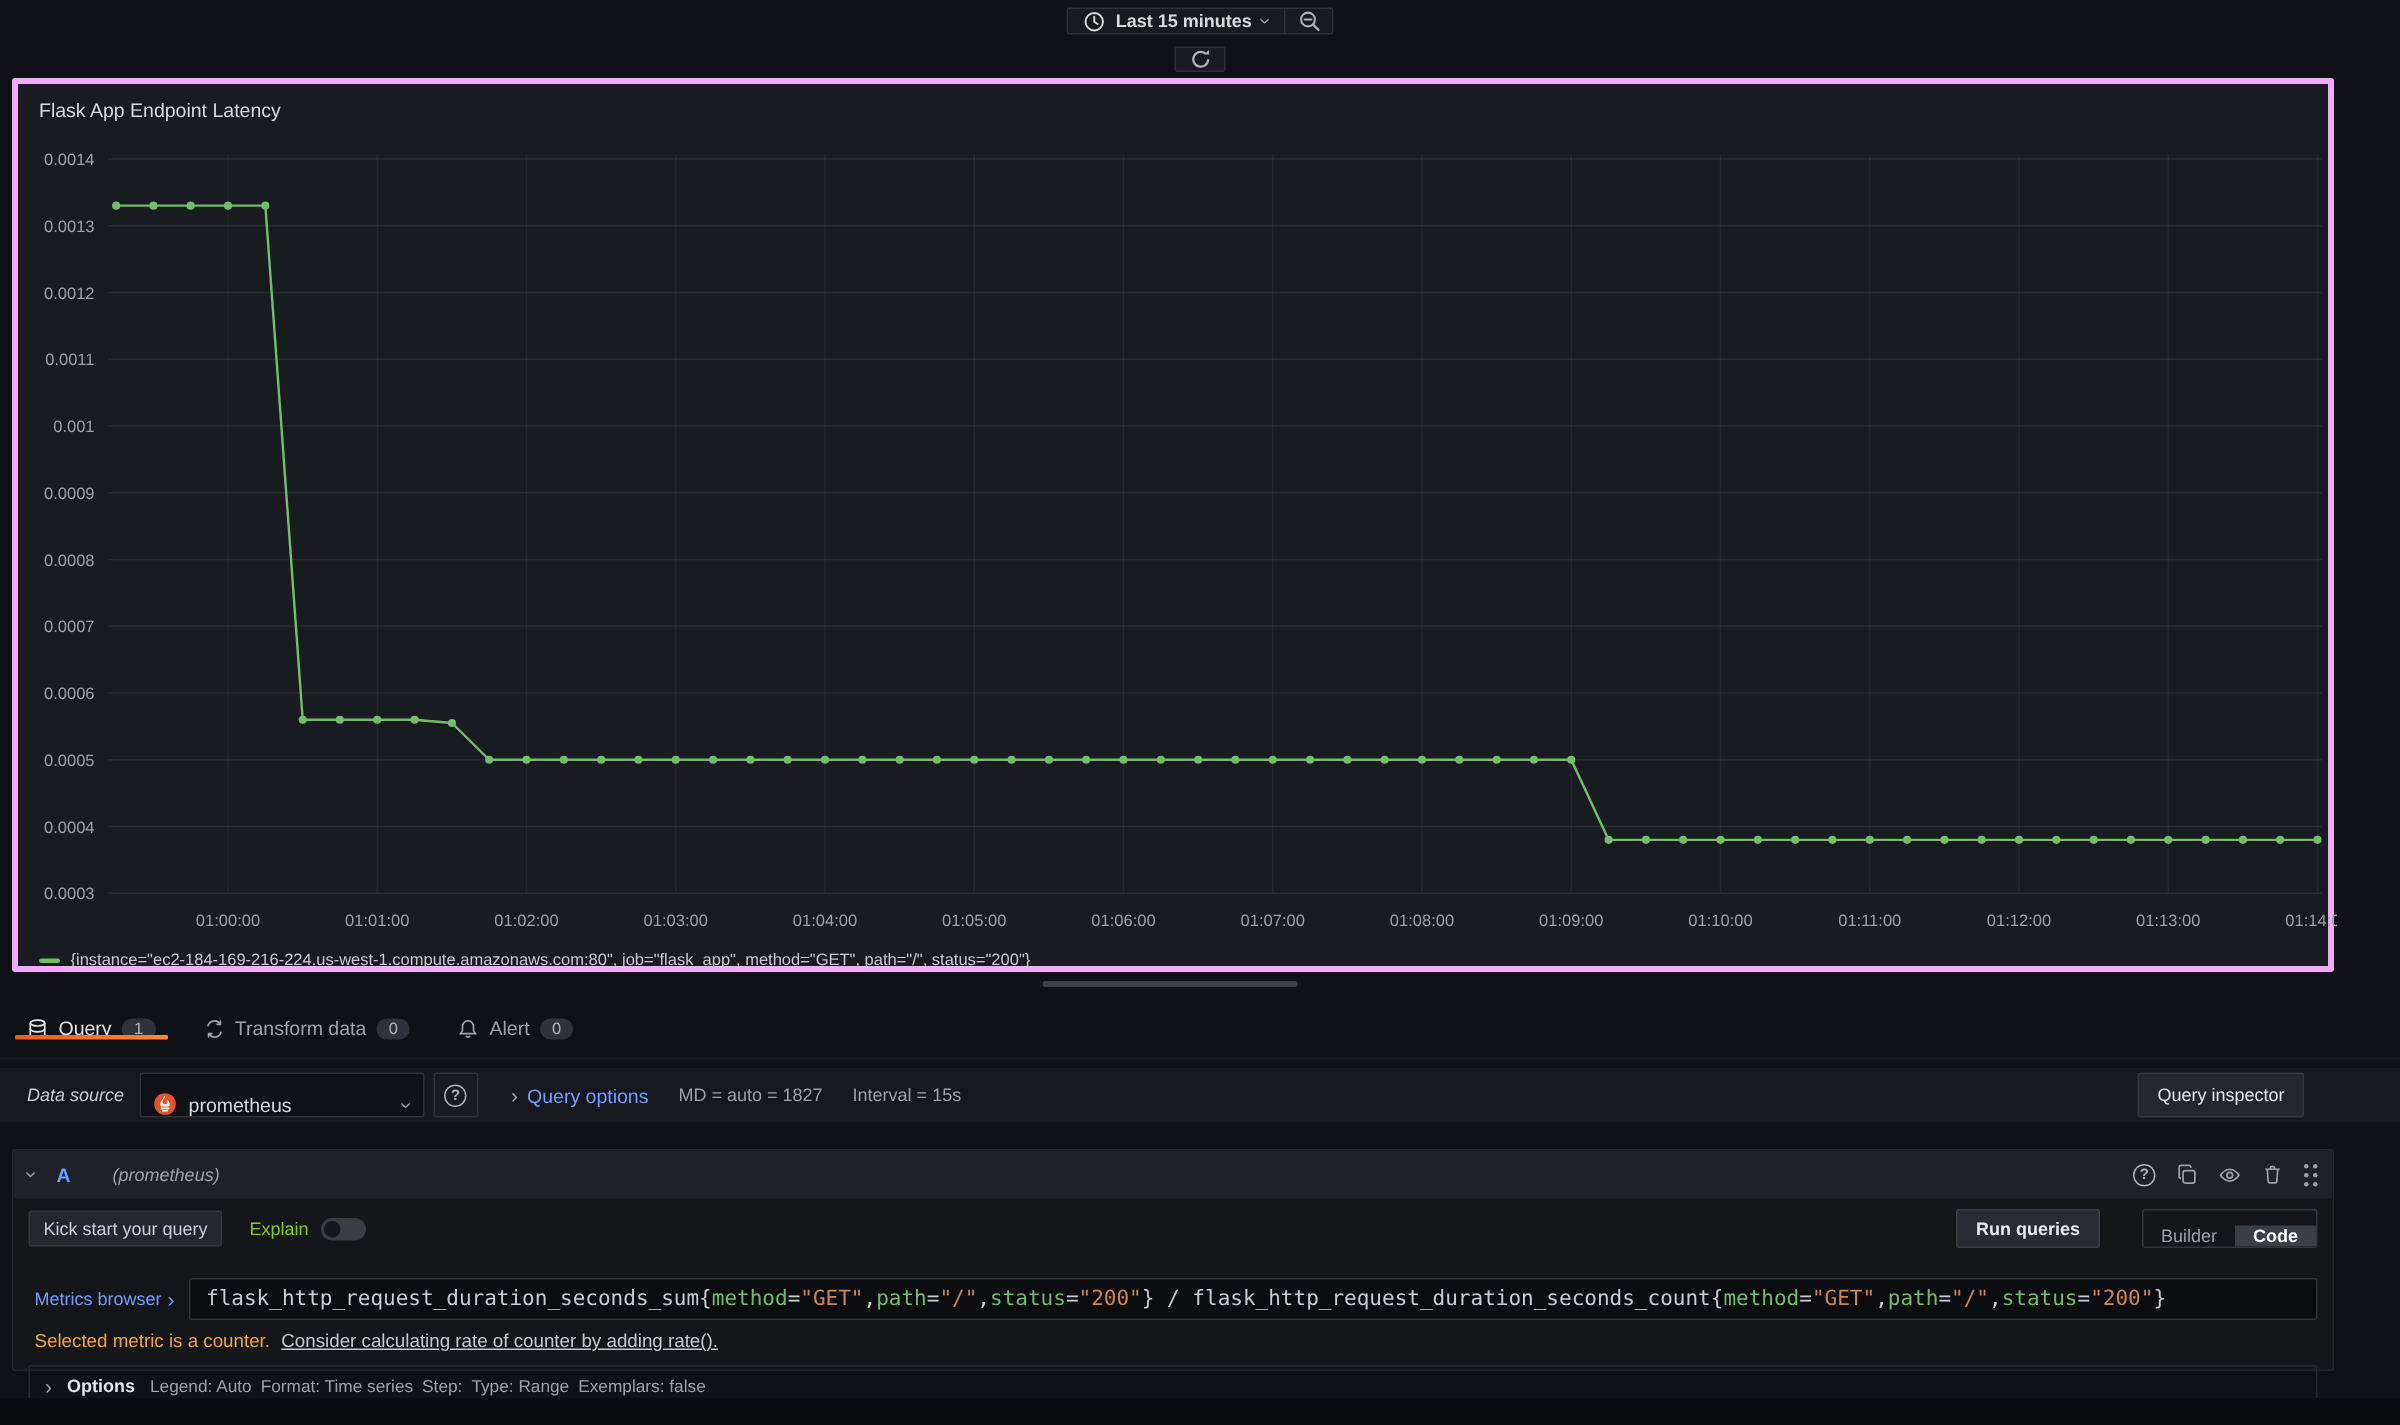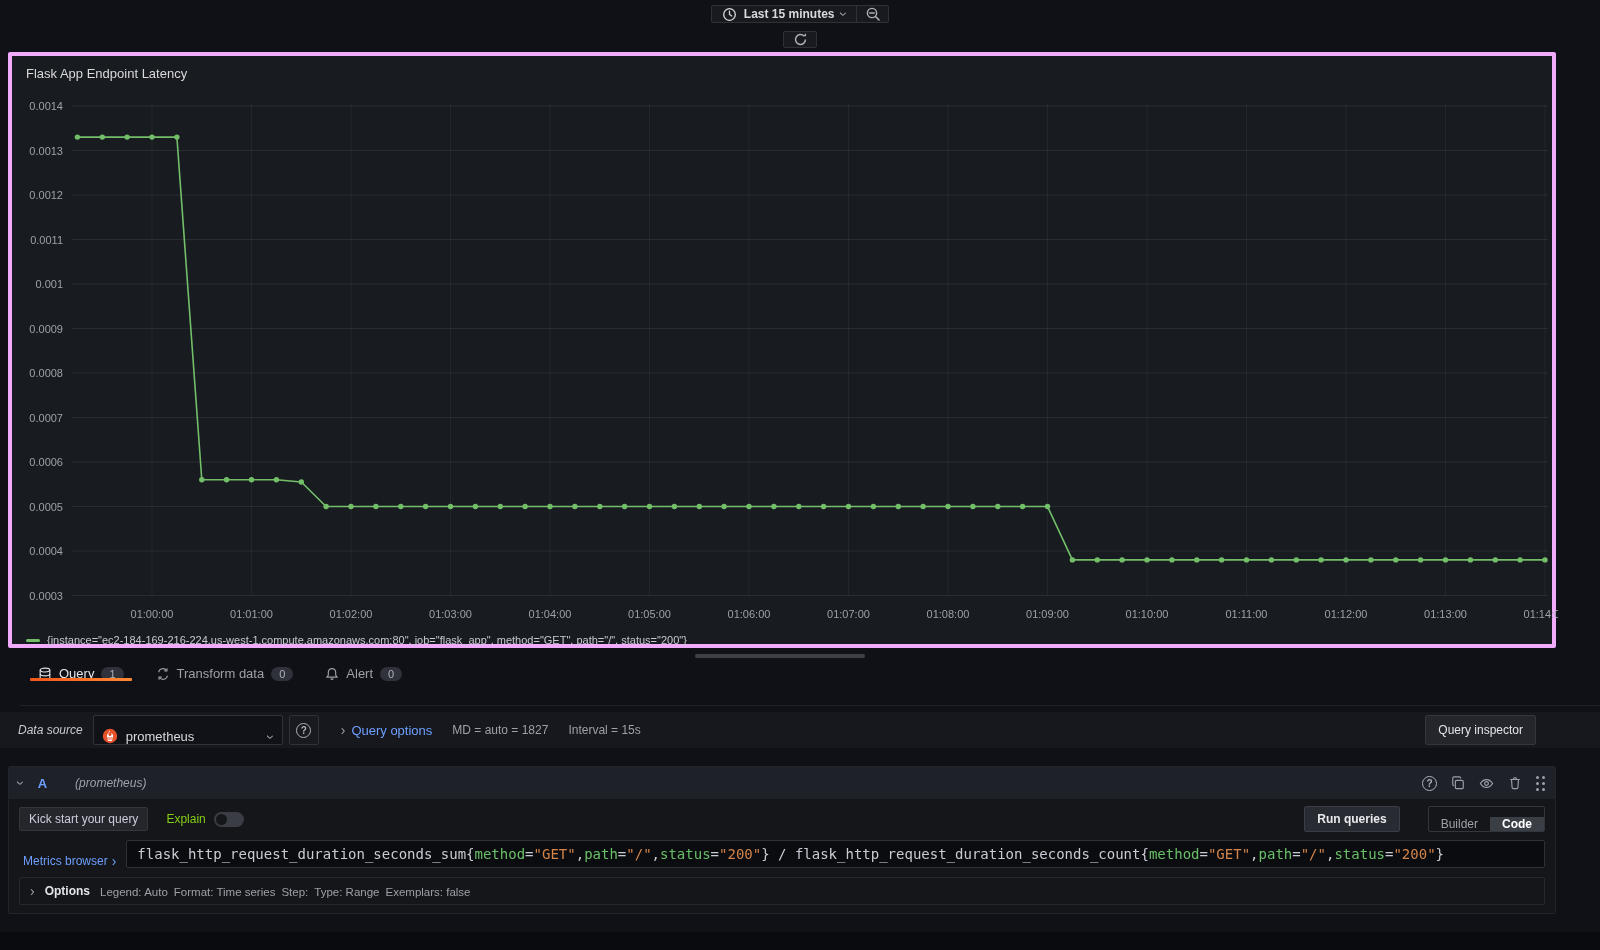--- a/index.html
+++ b/index.html
@@ -29,21 +29,21 @@
   .chart-wrap { position:absolute; left:0; top:30px; width:1546px; height:550px; }
   svg text { font-family:"Liberation Sans",sans-serif; font-size:11px; fill:#9da0a8; }
   .legend-row { position:absolute; left:14px; top:578px; display:flex; align-items:center; gap:7px; }
   .legend-swatch { width:14px; height:3px; border-radius:2px; background:#73bf69; }
   .legend-text { font-size:11px; color:#c8c9d0; cursor:pointer; }
 
   
   .resize-handle { position:absolute; top:654px; left:695px; width:170px; height:4px; border-radius:2px; background:#3d4046; cursor:row-resize; }
 
   
-  .tabs { position:absolute; top:666px; left:0; right:0; height:40px; display:flex; align-items:flex-start; padding:0 10px; border-bottom:1px solid #1f2127;margin-left:20px; }
+  .tabs { position:absolute; top:666px; left:0; right:0; height:40px; display:flex; align-items:center; padding:0 10px; border-bottom:1px solid #1f2127; }
   .tab { display:flex; align-items:center; gap:7px; padding:0 8px; margin-right:16px; font-size:13px; color:#9da0a8; cursor:pointer; position:relative; }
   .tab .ticon { display:flex; color:#9da0a8; }
   .tab.active { color:#e3e4e8; }
   .tab.active .ticon { color:#e3e4e8; }
   .tab.active::after { content:""; position:absolute; left:0; right:0; bottom:0; height:3px; background:linear-gradient(90deg,#f2571b,#ff8833); border-radius:1px; }
   .badge { background:#2f323a; color:#aeb1b7; font-size:11px; border-radius:999px; padding:1px 8px; }
 
   
   .ds-row { position:absolute; top:712px; left:0; right:0; height:36px; background:#16181e; display:flex; align-items:center; padding:0 10px; }
   .ds-label { font-size:12px; color:#c8c9d0; margin:0 10px 0 8px;font-style:italic; }
@@ -69,21 +69,21 @@
   .qbody { padding:7px 10px 0 10px; }
   .qtoolbar { display:flex; align-items:center; height:26px; }
   .small-btn { height:24px; display:flex; align-items:center; padding:0 9px; background:#24262c; border:1px solid #33363d; border-radius:2px; font-size:12px; color:#ccccdc; cursor:pointer; }
   .explain { display:flex; align-items:center; gap:8px; margin-left:18px; }
   .explain .xlabel { font-size:12px; color:#84cc16; }
   .run-btn { margin-left:auto; height:26px; display:flex; align-items:center; padding:0 12px; background:#282b31; border:1px solid #3a3d44; border-radius:2px; font-size:12px; font-weight:700; color:#e9eaee; cursor:pointer; }
   .bc-seg { display:flex; height:26px; border:1px solid #33363d; border-radius:2px; overflow:hidden; margin-left:28px; }
   .bc-item { padding:0 12px; display:flex; align-items:center; font-size:12px; color:#9da0a8; cursor:pointer;margin-top:10px; }
   .bc-item.active { background:#3a3e45; color:#ffffff; font-weight:700; }
 
-  .qeditor { display:flex; align-items:flex-end; margin-top:8px; }
+  .qeditor { display:flex; align-items:center; margin-top:20px; }
   .mb-label { font-size:12px; font-weight:500; color:#6e9fff; padding:0 10px 0 4px; white-space:nowrap; cursor:pointer; display:flex; align-items:center; gap:4px; }
   .code-box { flex:1; height:28px; background:#0b0c0f; border:1px solid #2f3136; border-radius:2px; display:flex; align-items:center; padding:0 10px; font-family:"DejaVu Sans Mono",monospace; font-size:14px; color:#c9cbd4; white-space:pre; overflow:hidden; cursor:text; }
   .code-box .tok-key { color:#6abf69; }
   .code-box .tok-str { color:#d2844a; }
 
   .qwarning { margin-top:7px; font-size:12.5px; padding-left:4px; }
   .warn-text { color:#f2a33c; font-weight:500; }
   .warn-link { color:#c7c7cf; text-decoration:underline; cursor:pointer; margin-left:4px; }
 
   .qoptions { margin-top:9px; height:28px; border:1px solid #26282e; border-radius:2px; display:flex; align-items:center; gap:10px; padding:0 10px; cursor:pointer; }
@@ -376,20 +376,24 @@
       </div>
 
       <div class="qeditor">
         <span class="mb-label">
           <span>Metrics browser</span>
           <span class="chev right" style="color:#6e9fff">›</span>
         </span>
         <div class="code-box" id="query-code"><span>flask_http_request_duration_seconds_sum{</span><span class="tok-key">method</span><span>=</span><span class="tok-str">"GET"</span><span>,</span><span class="tok-key">path</span><span>=</span><span class="tok-str">"/"</span><span>,</span><span class="tok-key">status</span><span>=</span><span class="tok-str">"200"</span><span>} / flask_http_request_duration_seconds_count{</span><span class="tok-key">method</span><span>=</span><span class="tok-str">"GET"</span><span>,</span><span class="tok-key">path</span><span>=</span><span class="tok-str">"/"</span><span>,</span><span class="tok-key">status</span><span>=</span><span class="tok-str">"200"</span><span>}</span></div>
       </div>
 
+      <div class="qwarning">
+        <span class="warn-text">Selected metric is a counter.</span>
+        <span class="warn-link">Consider calculating rate of counter by adding rate().</span>
+      </div>
 
       <div class="qoptions">
         <span class="chev right">›</span>
         <span class="opt-label">Options</span>
         <span id="options-items"><span class="opt-item">Legend: Auto</span><span class="opt-item">Format: Time series</span><span class="opt-item">Step:</span><span class="opt-item">Type: Range</span><span class="opt-item">Exemplars: false</span></span>
       </div>
     </div>
   </div>
 
   <div class="footer-strip"></div>

